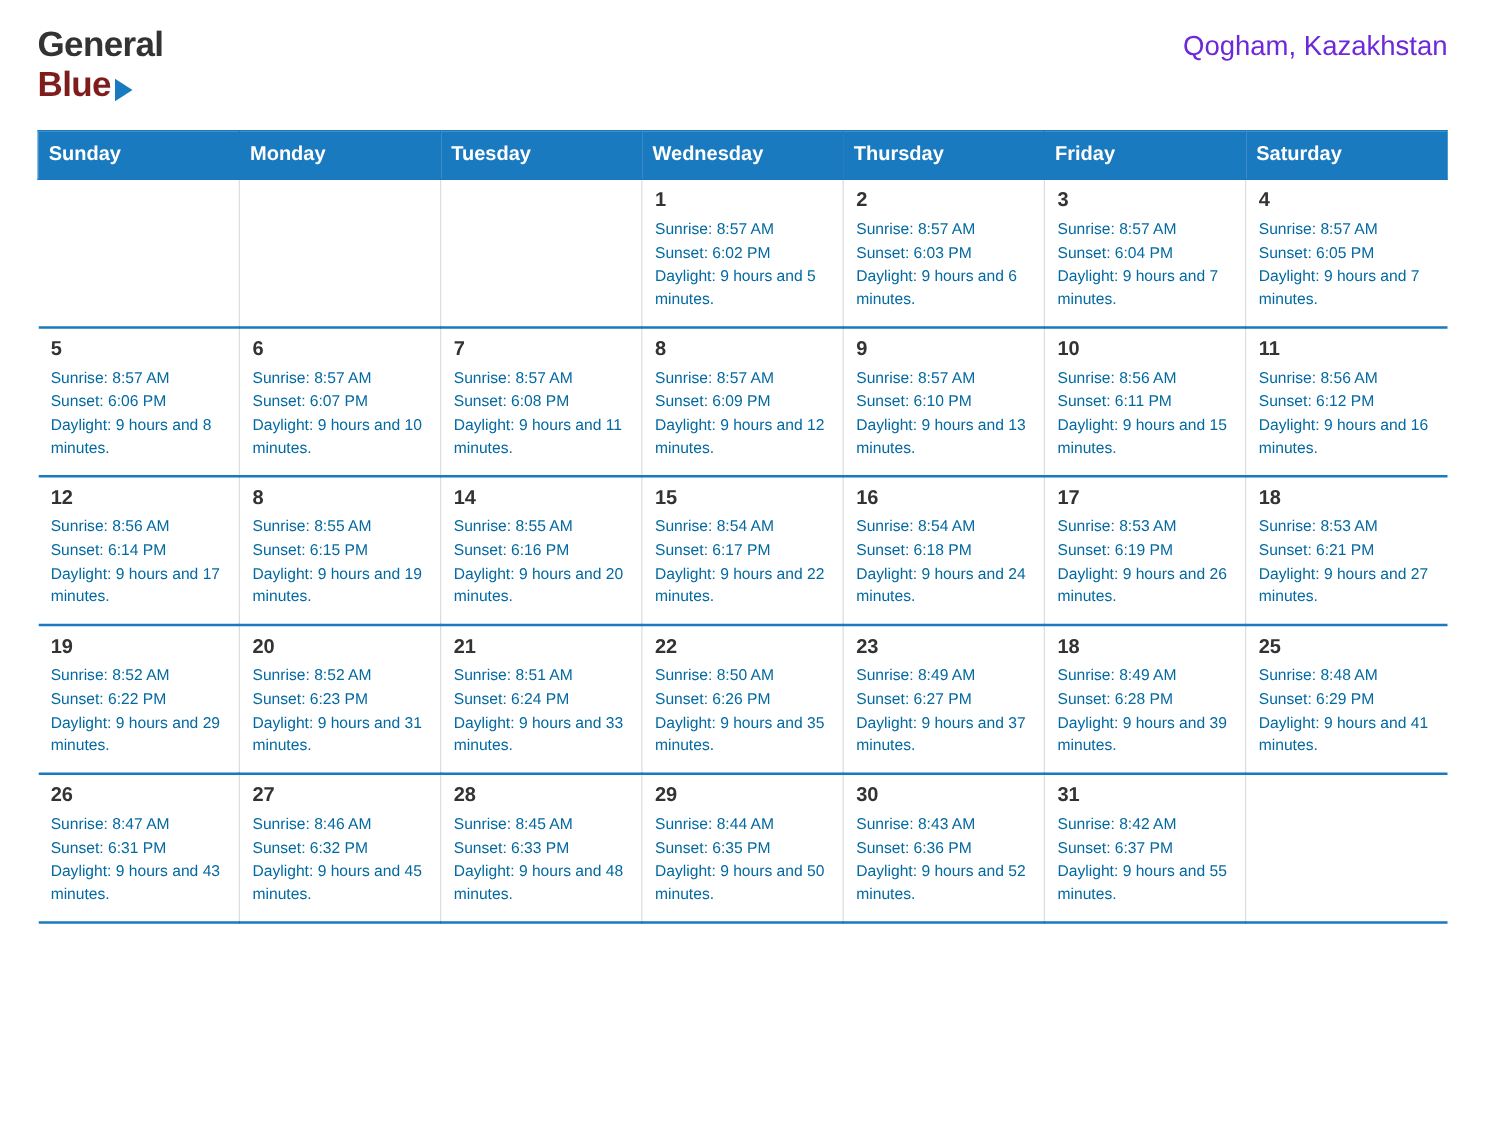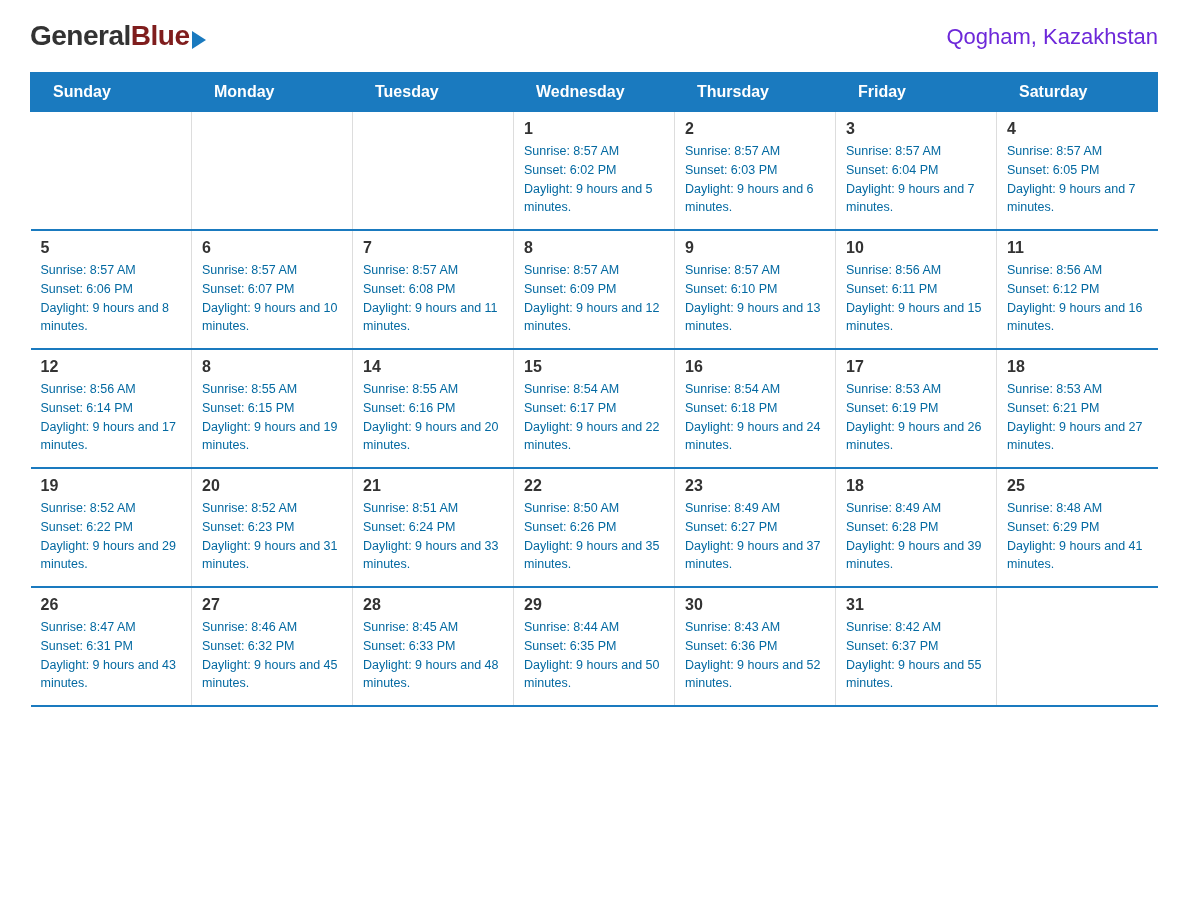--- a/index.html
+++ b/index.html
@@ -39,21 +39,21 @@
     .calendar-table {
       width: 100%;
       border-collapse: collapse;
       table-layout: fixed;
     }
     .calendar-table thead tr th {
       background-color: #1a7abf;
       color: #ffffff;
       font-size: 16px;
       font-weight: bold;
-      padding: 10px 22px;
+      padding: 10px 8px;
       text-align: left;
       border: 1px solid #1a7abf;
     }
     .calendar-table tbody tr {
       border-bottom: 2px solid #1a7abf;
     }
     .calendar-table tbody tr td {
       vertical-align: top;
       padding: 8px 10px 12px 10px;
       font-size: 13px;
@@ -74,20 +74,21 @@
     .day-info {
       font-size: 12.5px;
       color: #0369a1;
       line-height: 1.5;
     }
     .empty-cell {
       background: #fff;
     }
     .logo-text-wrapper {
       display: flex;
+      flex-direction: column;
     }
     .logo-line1 {
       font-size: 28px;
       font-weight: bold;
       color: #333;
       letter-spacing: -0.5px;
     }
     .logo-line2 {
       font-size: 28px;
       font-weight: bold;

